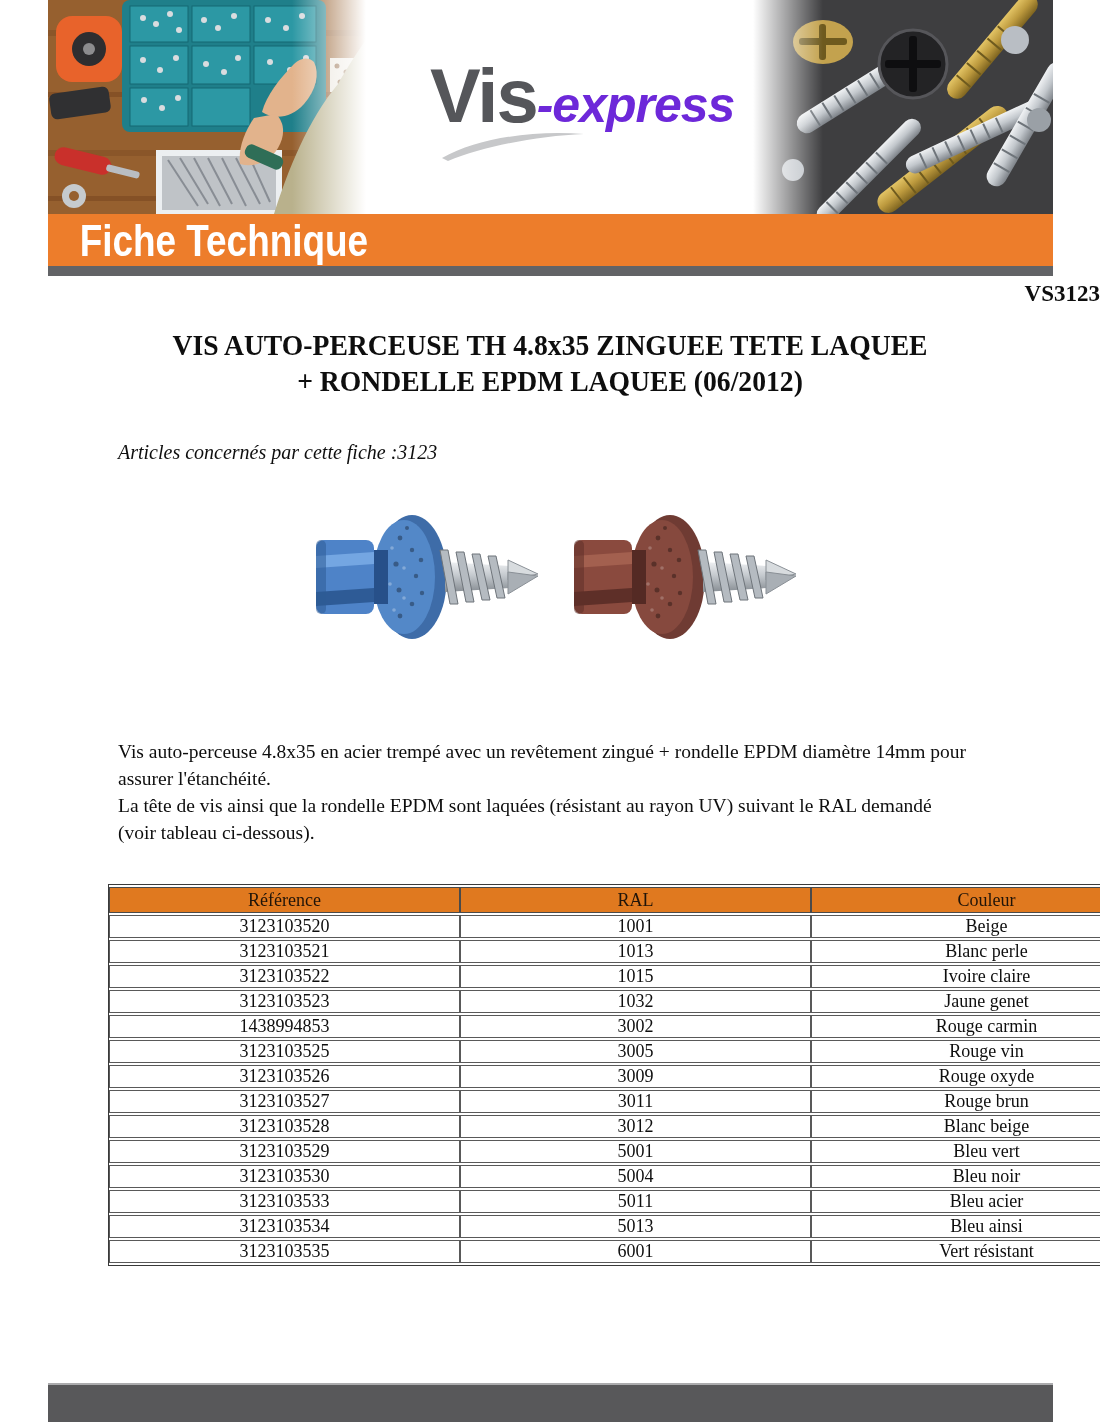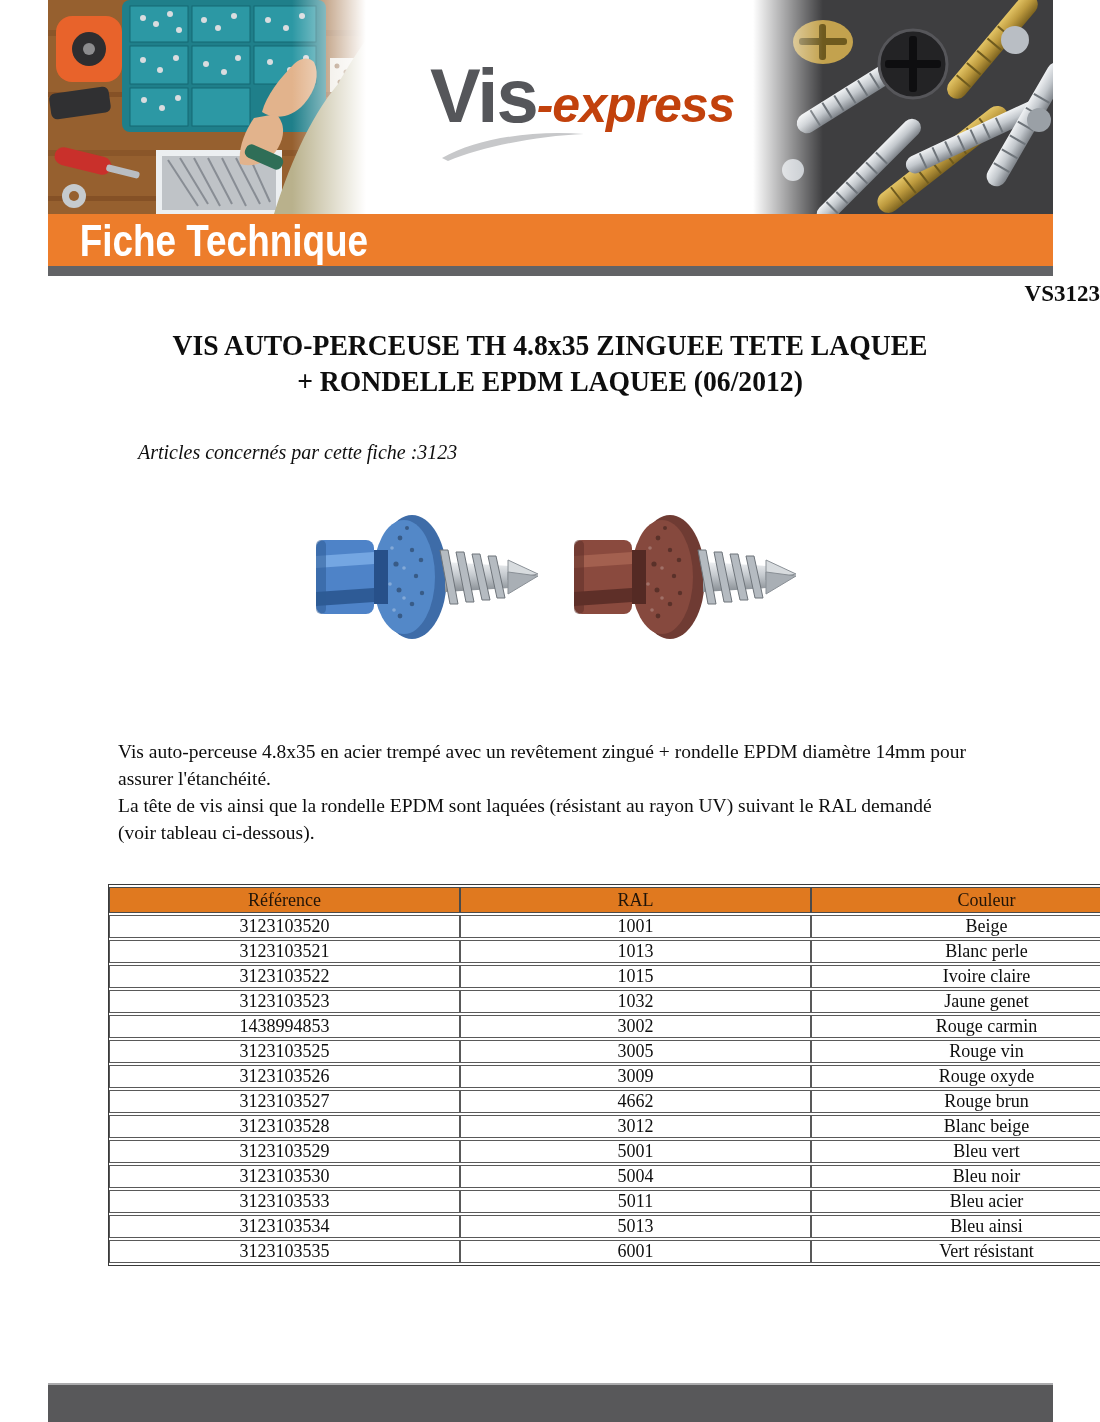--- a/index.html
+++ b/index.html
@@ -13,21 +13,21 @@
   .photo{height:214px;overflow:hidden;flex:0 0 auto;}
   .photo svg{display:block;}
   .logo-area{flex:1 1 auto;background:#ffffff;position:relative;}
   .logo-line{position:absolute;top:52px;left:64px;white-space:nowrap;}
   .logo-vis{
     font-family:"Liberation Sans", sans-serif;font-weight:700;
     font-size:76px;color:#55565a;letter-spacing:-2px;
   }
   .logo-express{
     font-family:"Liberation Sans", sans-serif;font-weight:700;font-style:italic;
-    font-size:50px;color:#c2410c;letter-spacing:-1px;
+    font-size:50px;color:#6d28d9;letter-spacing:-1px;
   }
   .swoosh{position:absolute;top:128px;left:72px;}
   
   .banner{
     position:absolute;top:214px;left:48px;width:1005px;height:52px;
     background:#ed7d2b;display:flex;align-items:center;justify-content:flex-start;
   }
   .banner-title{
     font-family:"Liberation Sans", sans-serif;font-weight:700;color:#ffffff;
     font-size:45px;transform:scaleX(0.82);letter-spacing:0px;line-height:1;
@@ -37,21 +37,21 @@
   .doc-code{
     position:absolute;top:281px;left:0;width:100%;text-align:right;
     font-weight:700;font-size:23px;
   }
   .doc-title{
     position:absolute;top:328px;left:0;width:100%;margin:0;text-align:center;
     font-weight:700;font-size:28.5px;line-height:36px;transform:scaleX(0.97);
   }
   .articles-note{
     position:absolute;top:441px;left:118px;
-    font-style:italic;font-size:20px;margin-left:20px;
+    font-style:italic;font-size:20px;
   }
   
   .product-images{
     position:absolute;top:498px;left:0;width:100%;
     display:flex;justify-content:center;gap:16px;
   }
   .product-images svg{display:block;}
   .screw-blue{--washer:#3e6ca8;--washer-light:#5388c8;--head:#4e83c8;--head-light:#74a6e2;--head-dark:#2e5b96;--collar:#275089;}
   .screw-brown{--washer:#6f3b33;--washer-light:#86493e;--head:#8a4a3e;--head-light:#a3604f;--head-dark:#5e2f28;--collar:#542a24;}
   
@@ -453,21 +453,21 @@
           <td>3005</td>
           <td>Rouge vin</td>
         </tr>
         <tr>
           <td>3123103526</td>
           <td>3009</td>
           <td>Rouge oxyde</td>
         </tr>
         <tr>
           <td>3123103527</td>
-          <td>4662</td>
+          <td>3011</td>
           <td>Rouge brun</td>
         </tr>
         <tr>
           <td>3123103528</td>
           <td>3012</td>
           <td>Blanc beige</td>
         </tr>
         <tr>
           <td>3123103529</td>
           <td>5001</td>

